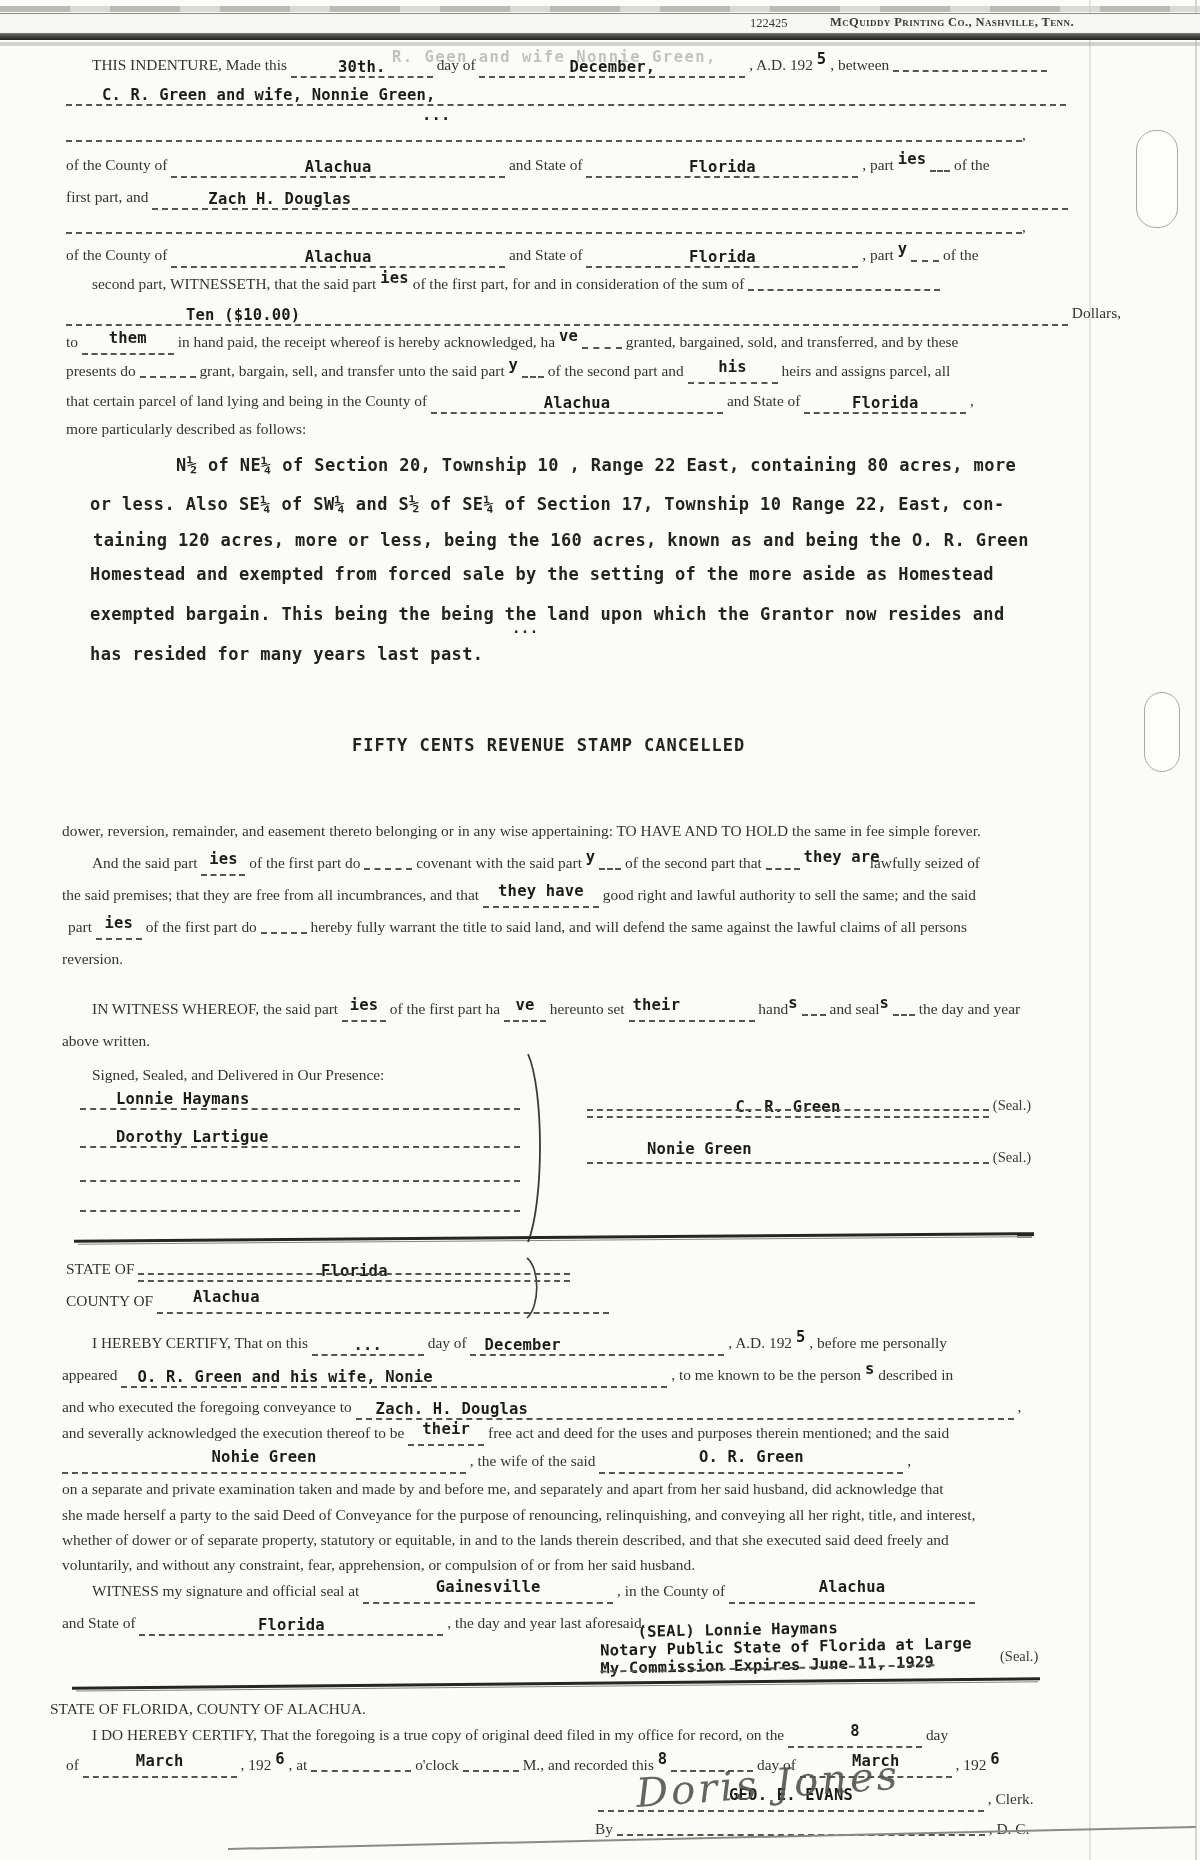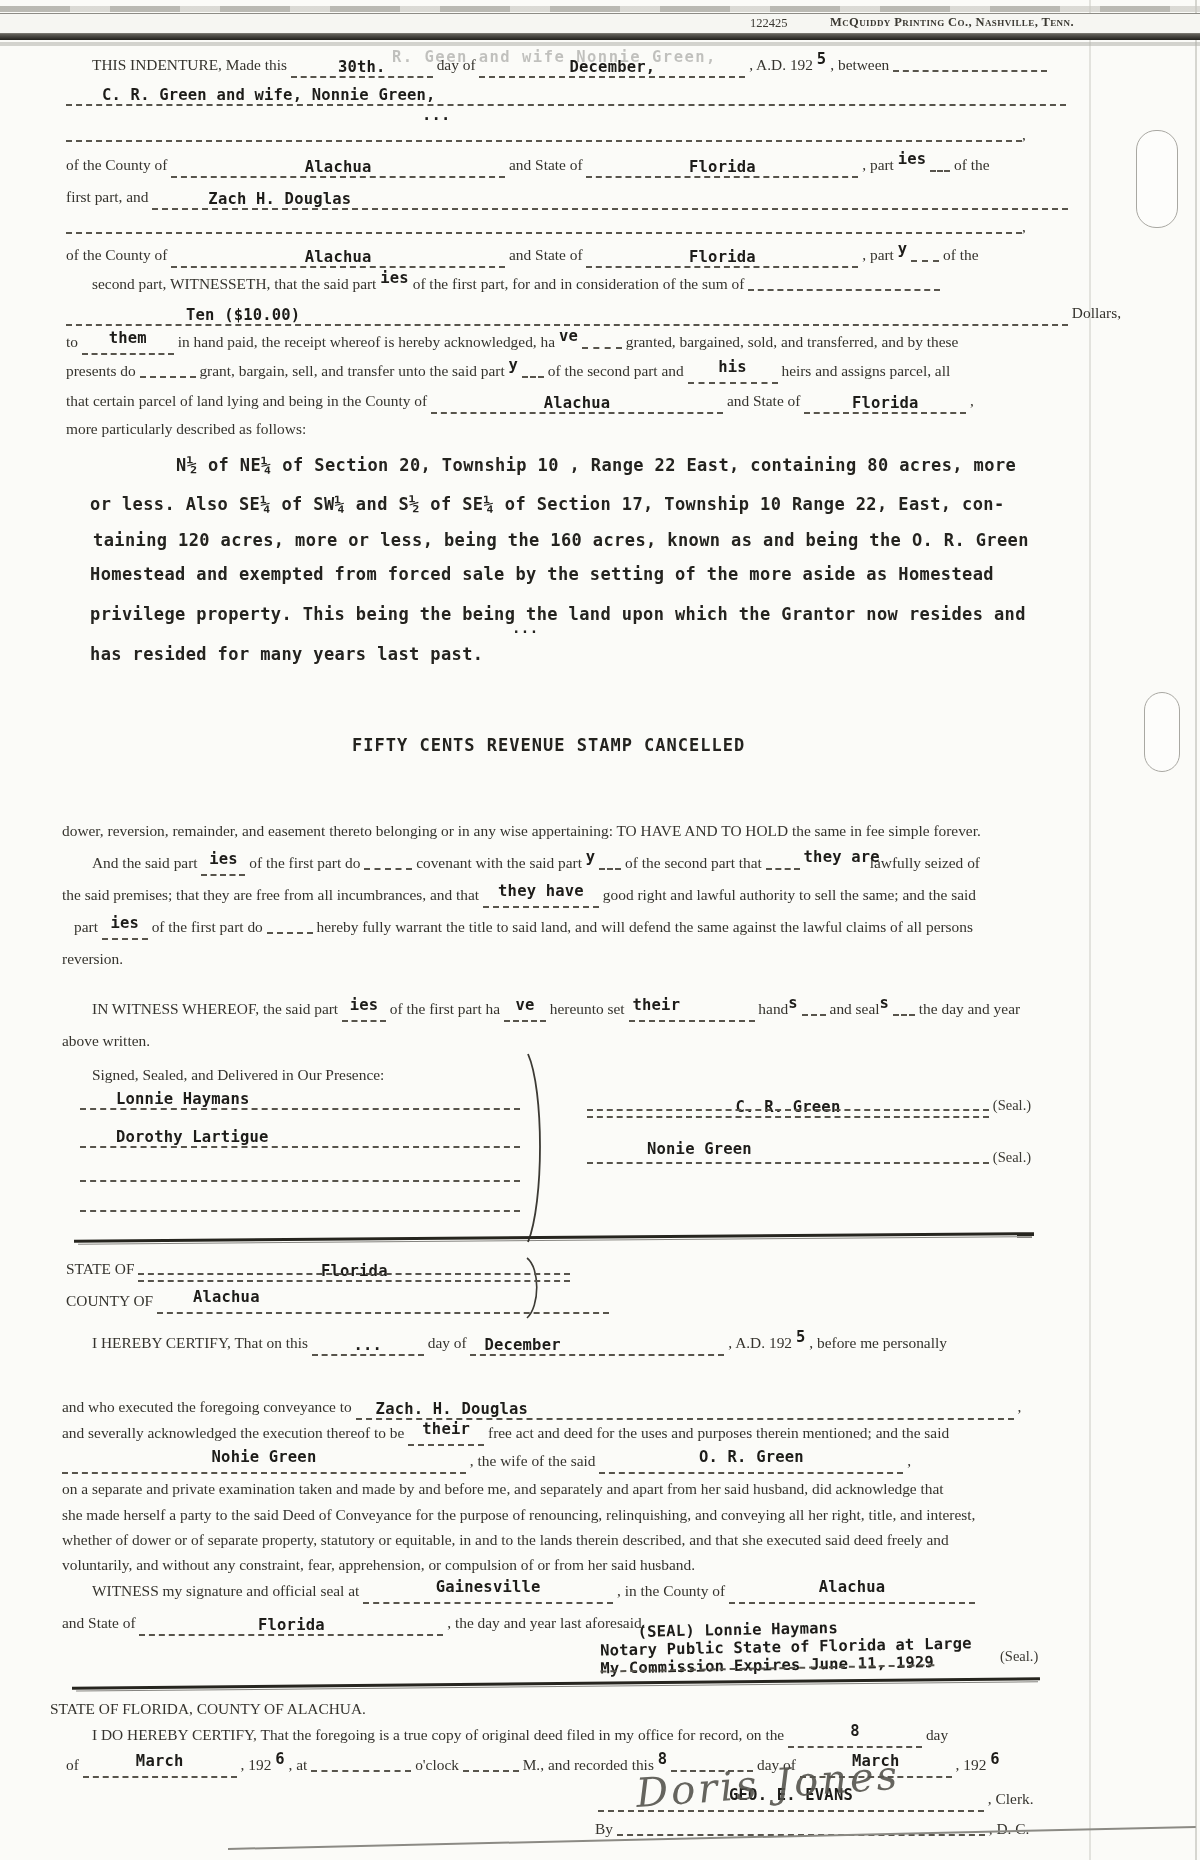--- a/index.html
+++ b/index.html
@@ -139,21 +139,21 @@
     <span>and State of</span>
     <span class="f" style="width:158px"><span class="t">Florida</span></span>
     <span>,</span>
   </div>
   <div class="r" style="left:66px;top:420px">more particularly described as follows:</div>
 
   <div class="d" style="left:176px;top:455px">N½ of NE¼ of Section 20, Township 10 , Range 22 East, containing 80 acres, more</div>
   <div class="d" style="left:90px;top:494px">or less.  Also SE¼ of SW¼ and S½ of SE¼ of Section 17, Township 10 Range 22, East, con-</div>
   <div class="d" style="left:93px;top:530px">taining 120 acres, more or less, being the 160 acres, known as and being the O. R. Green</div>
   <div class="d" style="left:90px;top:564px">Homestead and exempted from forced sale by the setting of the more aside as Homestead</div>
-  <div class="d" style="left:90px;top:604px">privilege property.  This being the being the land upon which the Grantor now resides and</div>
+  <div class="d" style="left:90px;top:604px">exempted bargain.  This being the being the land upon which the Grantor now resides and</div>
   <div class="d" style="left:512px;top:620px;font-size:14px">...</div>
   <div class="d" style="left:90px;top:644px">has resided for many years last past.</div>
 
   <div class="d" style="left:352px;top:735px;letter-spacing:1px">FIFTY CENTS REVENUE STAMP CANCELLED</div>
 
   <div class="r" style="left:62px;top:822px">dower, reversion, remainder, and easement thereto belonging or in any wise appertaining: TO HAVE AND TO HOLD the same in fee simple forever.</div>
   <div class="r" style="left:92px;top:854px">
     <span>And the said part</span>
     <span class="f" style="width:40px"><span class="t tr">ies</span></span>
     <span>of the first part do</span>
@@ -164,21 +164,21 @@
     <span>of the second part that</span>
     <span class="f" style="width:30px"></span>
     <span class="t tr">they are</span>
     <span style="margin-left:-14px">lawfully seized of</span>
   </div>
   <div class="r" style="left:62px;top:886px">
     <span>the said premises; that they are free from all incumbrances, and that</span>
     <span class="f" style="width:112px"><span class="t tr">they have</span></span>
     <span>good right and lawful authority to sell the same; and the said</span>
   </div>
-  <div class="r" style="left:74px;top:918px">
+  <div class="r" style="left:68px;top:918px">
     <span>part</span>
     <span class="f" style="width:42px"><span class="t tr">ies</span></span>
     <span>of the first part do</span>
     <span class="f" style="width:42px"></span>
     <span>hereby fully warrant the title to said land, and will defend the same against the lawful claims of all persons</span>
   </div>
   <div class="r" style="left:62px;top:950px">reversion.</div>
   <div class="r" style="left:92px;top:1000px">
     <span>IN WITNESS WHEREOF, the said part</span>
     <span class="f" style="width:40px"><span class="t tr">ies</span></span>
@@ -229,20 +229,27 @@
     <span class="f tl" style="width:414px;padding-left:36px"><span class="t tr">Alachua</span></span>
   </div>
   <div class="r" style="left:92px;top:1334px">
     <span>I HEREBY CERTIFY, That on this</span>
     <span class="f" style="width:108px"><span class="t">...</span></span>
     <span>day of</span>
     <span class="f tl" style="width:238px;padding-left:14px"><span class="t">December</span></span>
     <span>, A.D. 192</span>
     <span class="t tr">5</span>
     <span>, before me personally</span>
+  </div>
+  <div class="r" style="left:62px;top:1366px">
+    <span>appeared</span>
+    <span class="f tl" style="width:528px;padding-left:16px"><span class="t">O. R. Green and his wife, Nonie</span></span>
+    <span>, to me known to be the person</span>
+    <span class="t tr">s</span>
+    <span>described in</span>
   </div>
   <div class="r" style="left:62px;top:1398px">
     <span>and who executed the foregoing conveyance to</span>
     <span class="f tl" style="width:636px;padding-left:20px"><span class="t">Zach. H. Douglas</span></span>
     <span>,</span>
   </div>
   <div class="r" style="left:62px;top:1424px">
     <span>and severally acknowledged the execution thereof to be</span>
     <span class="f" style="width:72px"><span class="t tr">their</span></span>
     <span>free act and deed for the uses and purposes therein mentioned; and the said</span>

